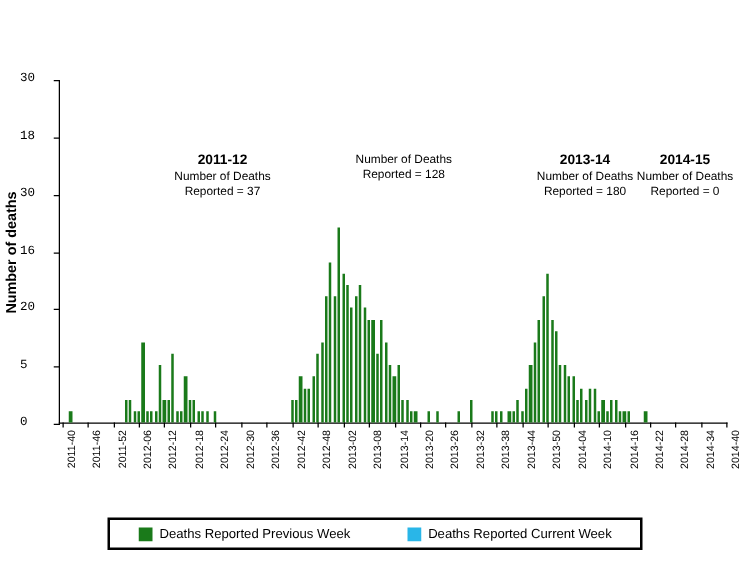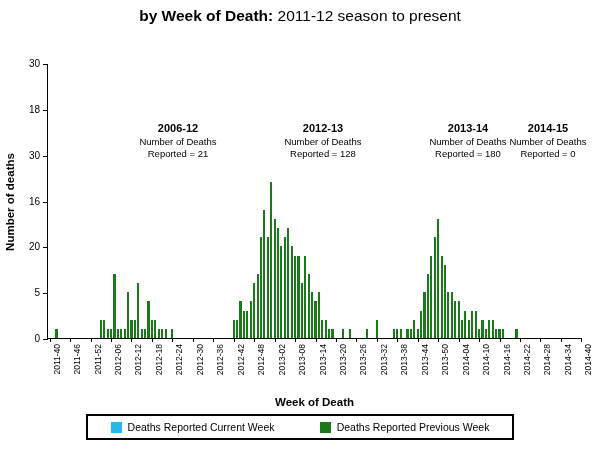--- a/index.html
+++ b/index.html
@@ -62,24 +62,25 @@
   .bar {
     position: absolute;
     bottom: 0;
     background: #1a7a1a;
   }
   
   .y-tick {
     position: absolute;
     left: -32px;
     width: 24px;
-    text-align: right;
+    text-align: left;
     font-size: 10px;
     line-height: 1;
     transform: translateY(-50%);
+    font-family: Liberation Mono, monospace;
   }
   .y-tick-mark {
     position: absolute;
     left: -5px;
     width: 5px;
     height: 1px;
     background: #000;
   }
   #y-axis-label {
     position: absolute;
@@ -157,21 +158,20 @@
   .legend-text {
     font-size: 10.5px;
   }
 </style>
 </head>
 <body>
 
 <div id="chart-root">
 
   <div class="title-block">
-    <div class="title-line-2"><span class="title-strong">by Week of Death:</span><span class="title-normal"> 2011-12 season to present</span></div>
   </div>
 
   <div id="plot-area">
     <div id="y-axis-label">Number of deaths</div>
     <div id="ticks-layer">
         <div class="y-tick" style="top: 275px;">0</div>
         <div class="y-tick-mark" style="top: 275px;"></div>
         <div class="y-tick" style="top: 229.167px;">5</div>
         <div class="y-tick-mark" style="top: 229.167px;"></div>
         <div class="y-tick" style="top: 183.333px;">20</div>
@@ -327,48 +327,46 @@
         <div class="x-label" style="left: 474.959px;">2014-22</div>
         <div class="x-tick-mark" style="left: 492.404px;"></div>
         <div class="x-label" style="left: 495.404px;">2014-28</div>
         <div class="x-tick-mark" style="left: 512.85px;"></div>
         <div class="x-label" style="left: 515.85px;">2014-34</div>
         <div class="x-tick-mark" style="left: 533.296px;"></div>
         <div class="x-label" style="left: 536.296px;">2014-40</div>
       </div>
     <div id="annotations-layer">
         <div class="season-ann" style="left: 70px; width: 120px; top: 58px;">
-          <div class="season-name">2006-12</div>
+          <div class="season-name">2011-12</div>
           <div class="season-count">Number of Deaths</div>
-          <div class="season-count">Reported = 21</div>
+          <div class="season-count">Reported = 37</div>
         </div>
         <div class="season-ann" style="left: 215px; width: 120px; top: 58px;">
-          <div class="season-name">2012-13</div>
           <div class="season-count">Number of Deaths</div>
           <div class="season-count">Reported = 128</div>
         </div>
         <div class="season-ann" style="left: 360px; width: 120px; top: 58px;">
           <div class="season-name">2013-14</div>
           <div class="season-count">Number of Deaths</div>
           <div class="season-count">Reported = 180</div>
         </div>
         <div class="season-ann" style="left: 440px; width: 120px; top: 58px;">
           <div class="season-name">2014-15</div>
           <div class="season-count">Number of Deaths</div>
           <div class="season-count">Reported = 0</div>
         </div>
       </div>
   </div>
 
-  <div id="x-axis-label">Week of Death</div>
 
   <div id="legend">
+      <div class="legend-item">
+        <span class="legend-swatch" style="background: rgb(26, 122, 26);"></span>
+        <span class="legend-text">Deaths Reported Previous Week</span>
+      </div>
       <div class="legend-item">
         <span class="legend-swatch" style="background: rgb(41, 182, 232);"></span>
         <span class="legend-text">Deaths Reported Current Week</span>
       </div>
-      <div class="legend-item">
-        <span class="legend-swatch" style="background: rgb(26, 122, 26);"></span>
-        <span class="legend-text">Deaths Reported Previous Week</span>
-      </div>
     </div>
 
 </div>
 
 </body></html>

